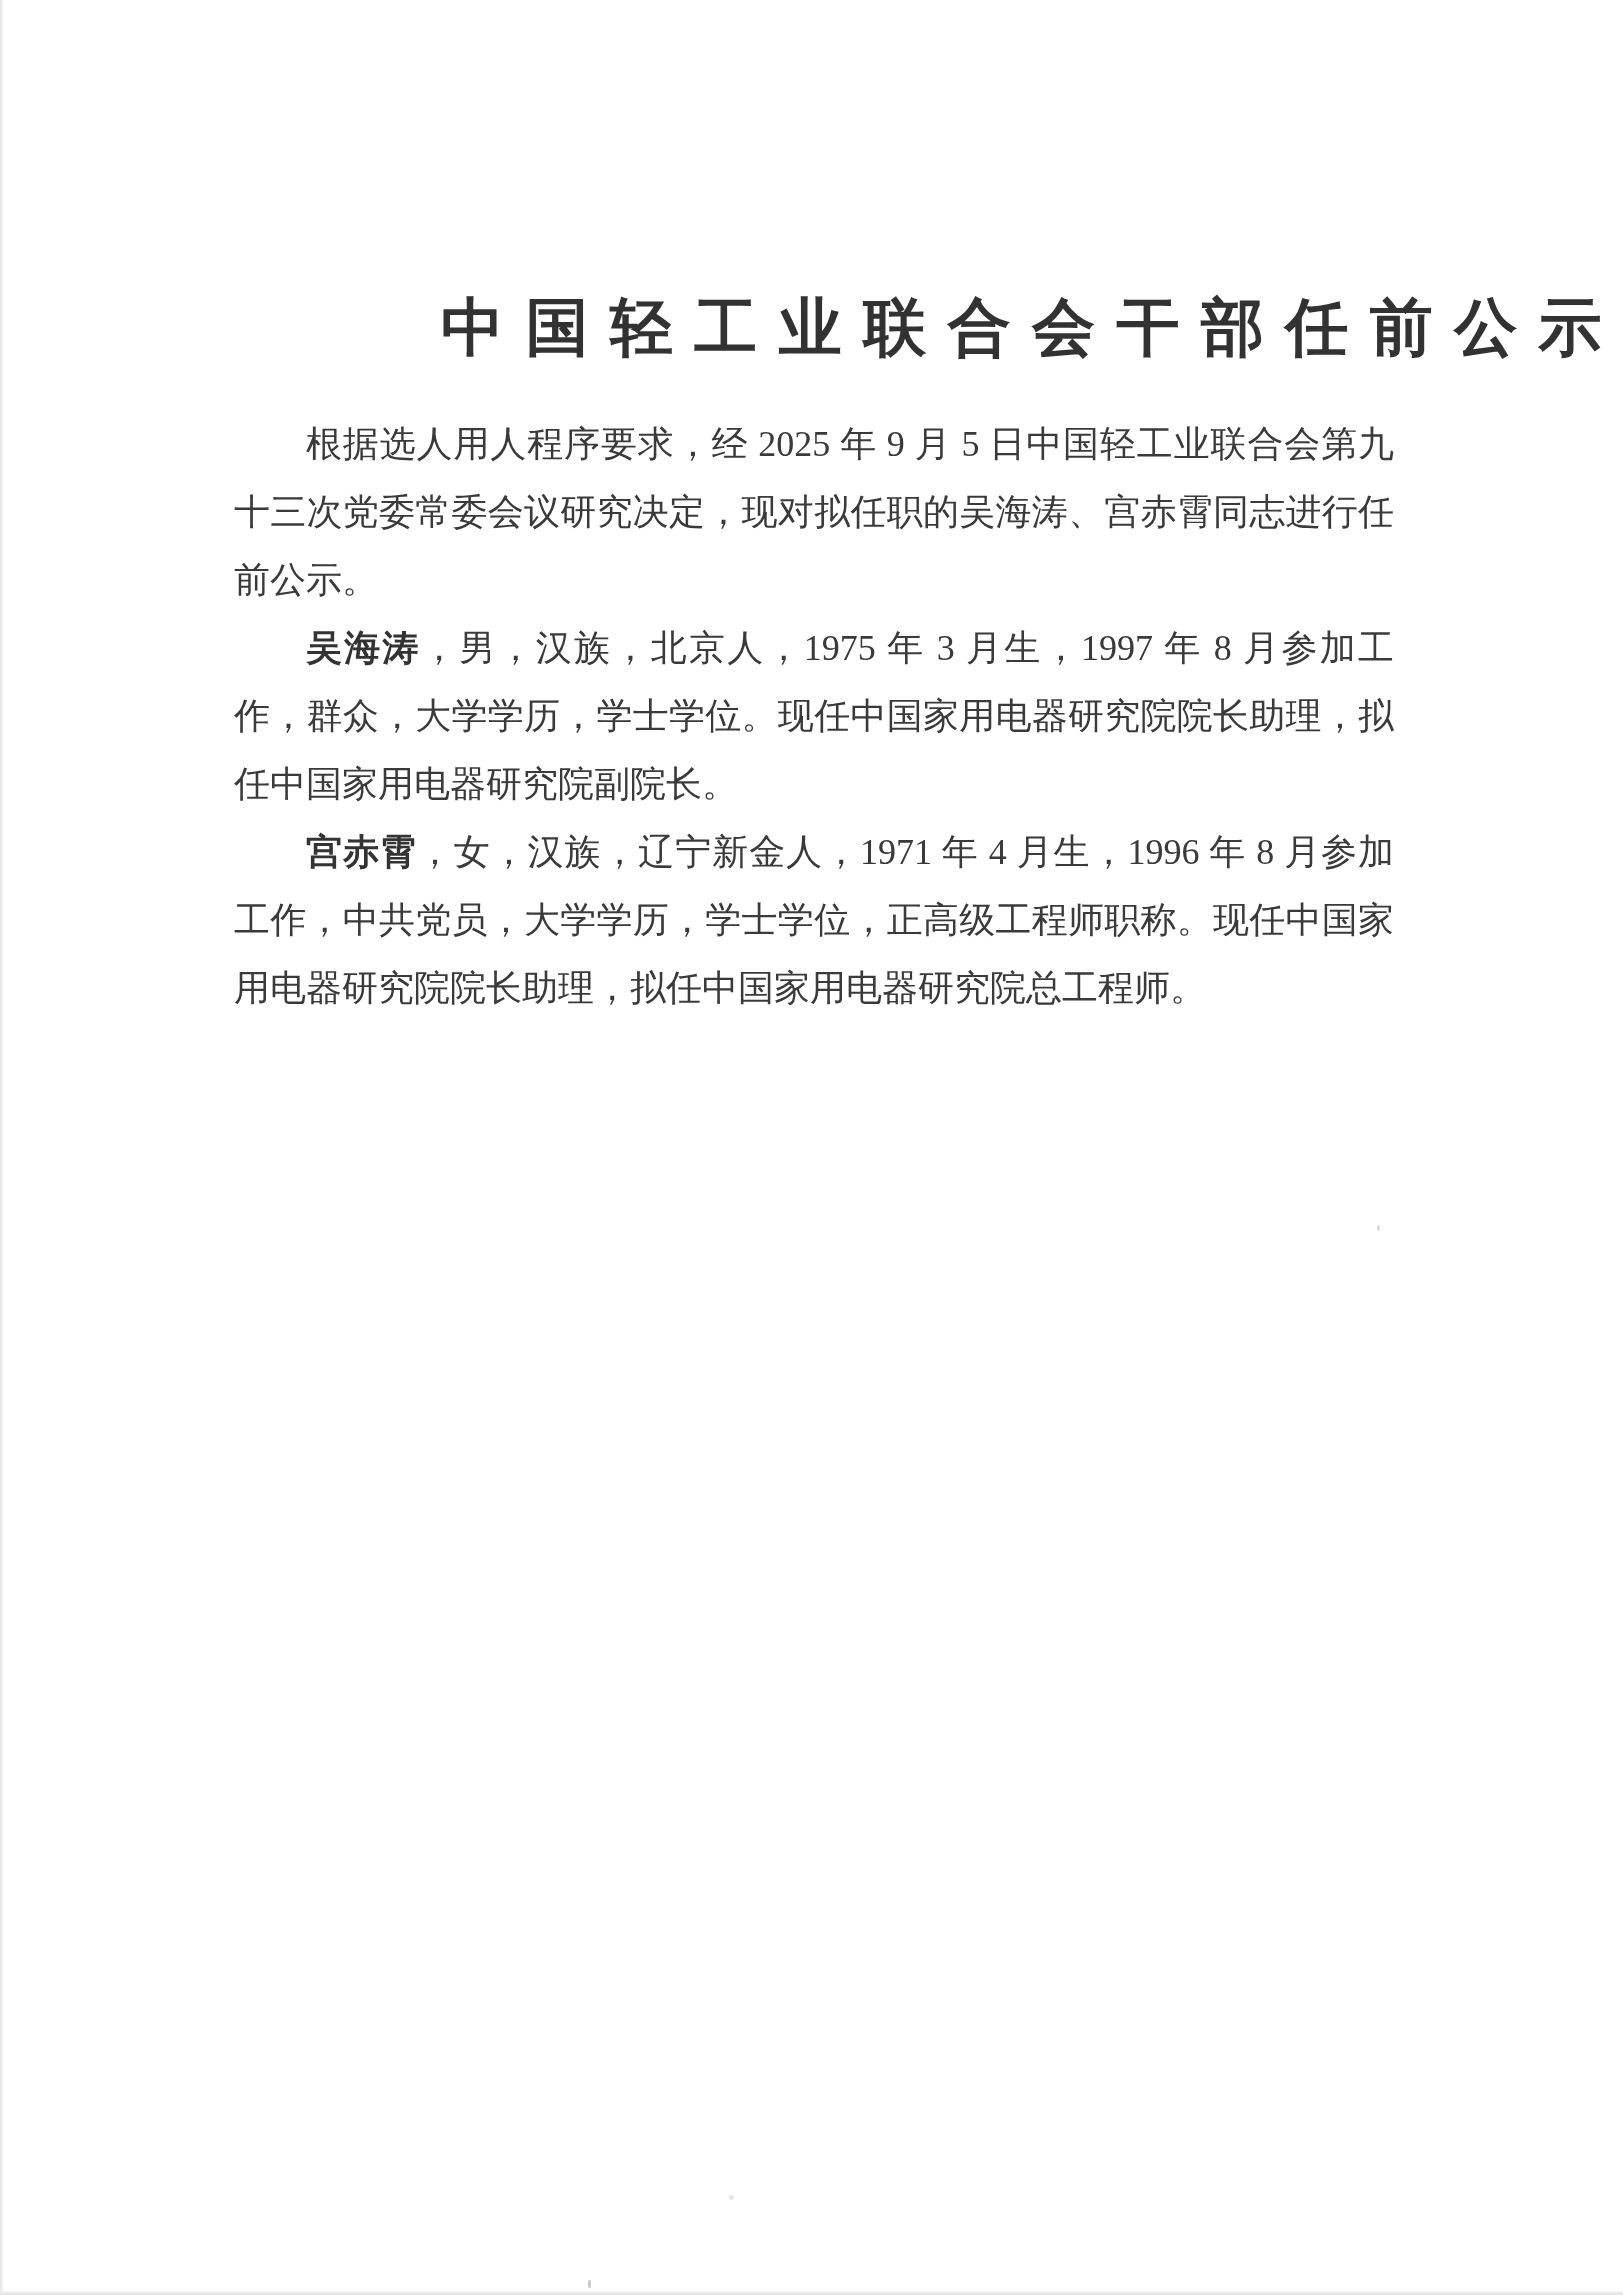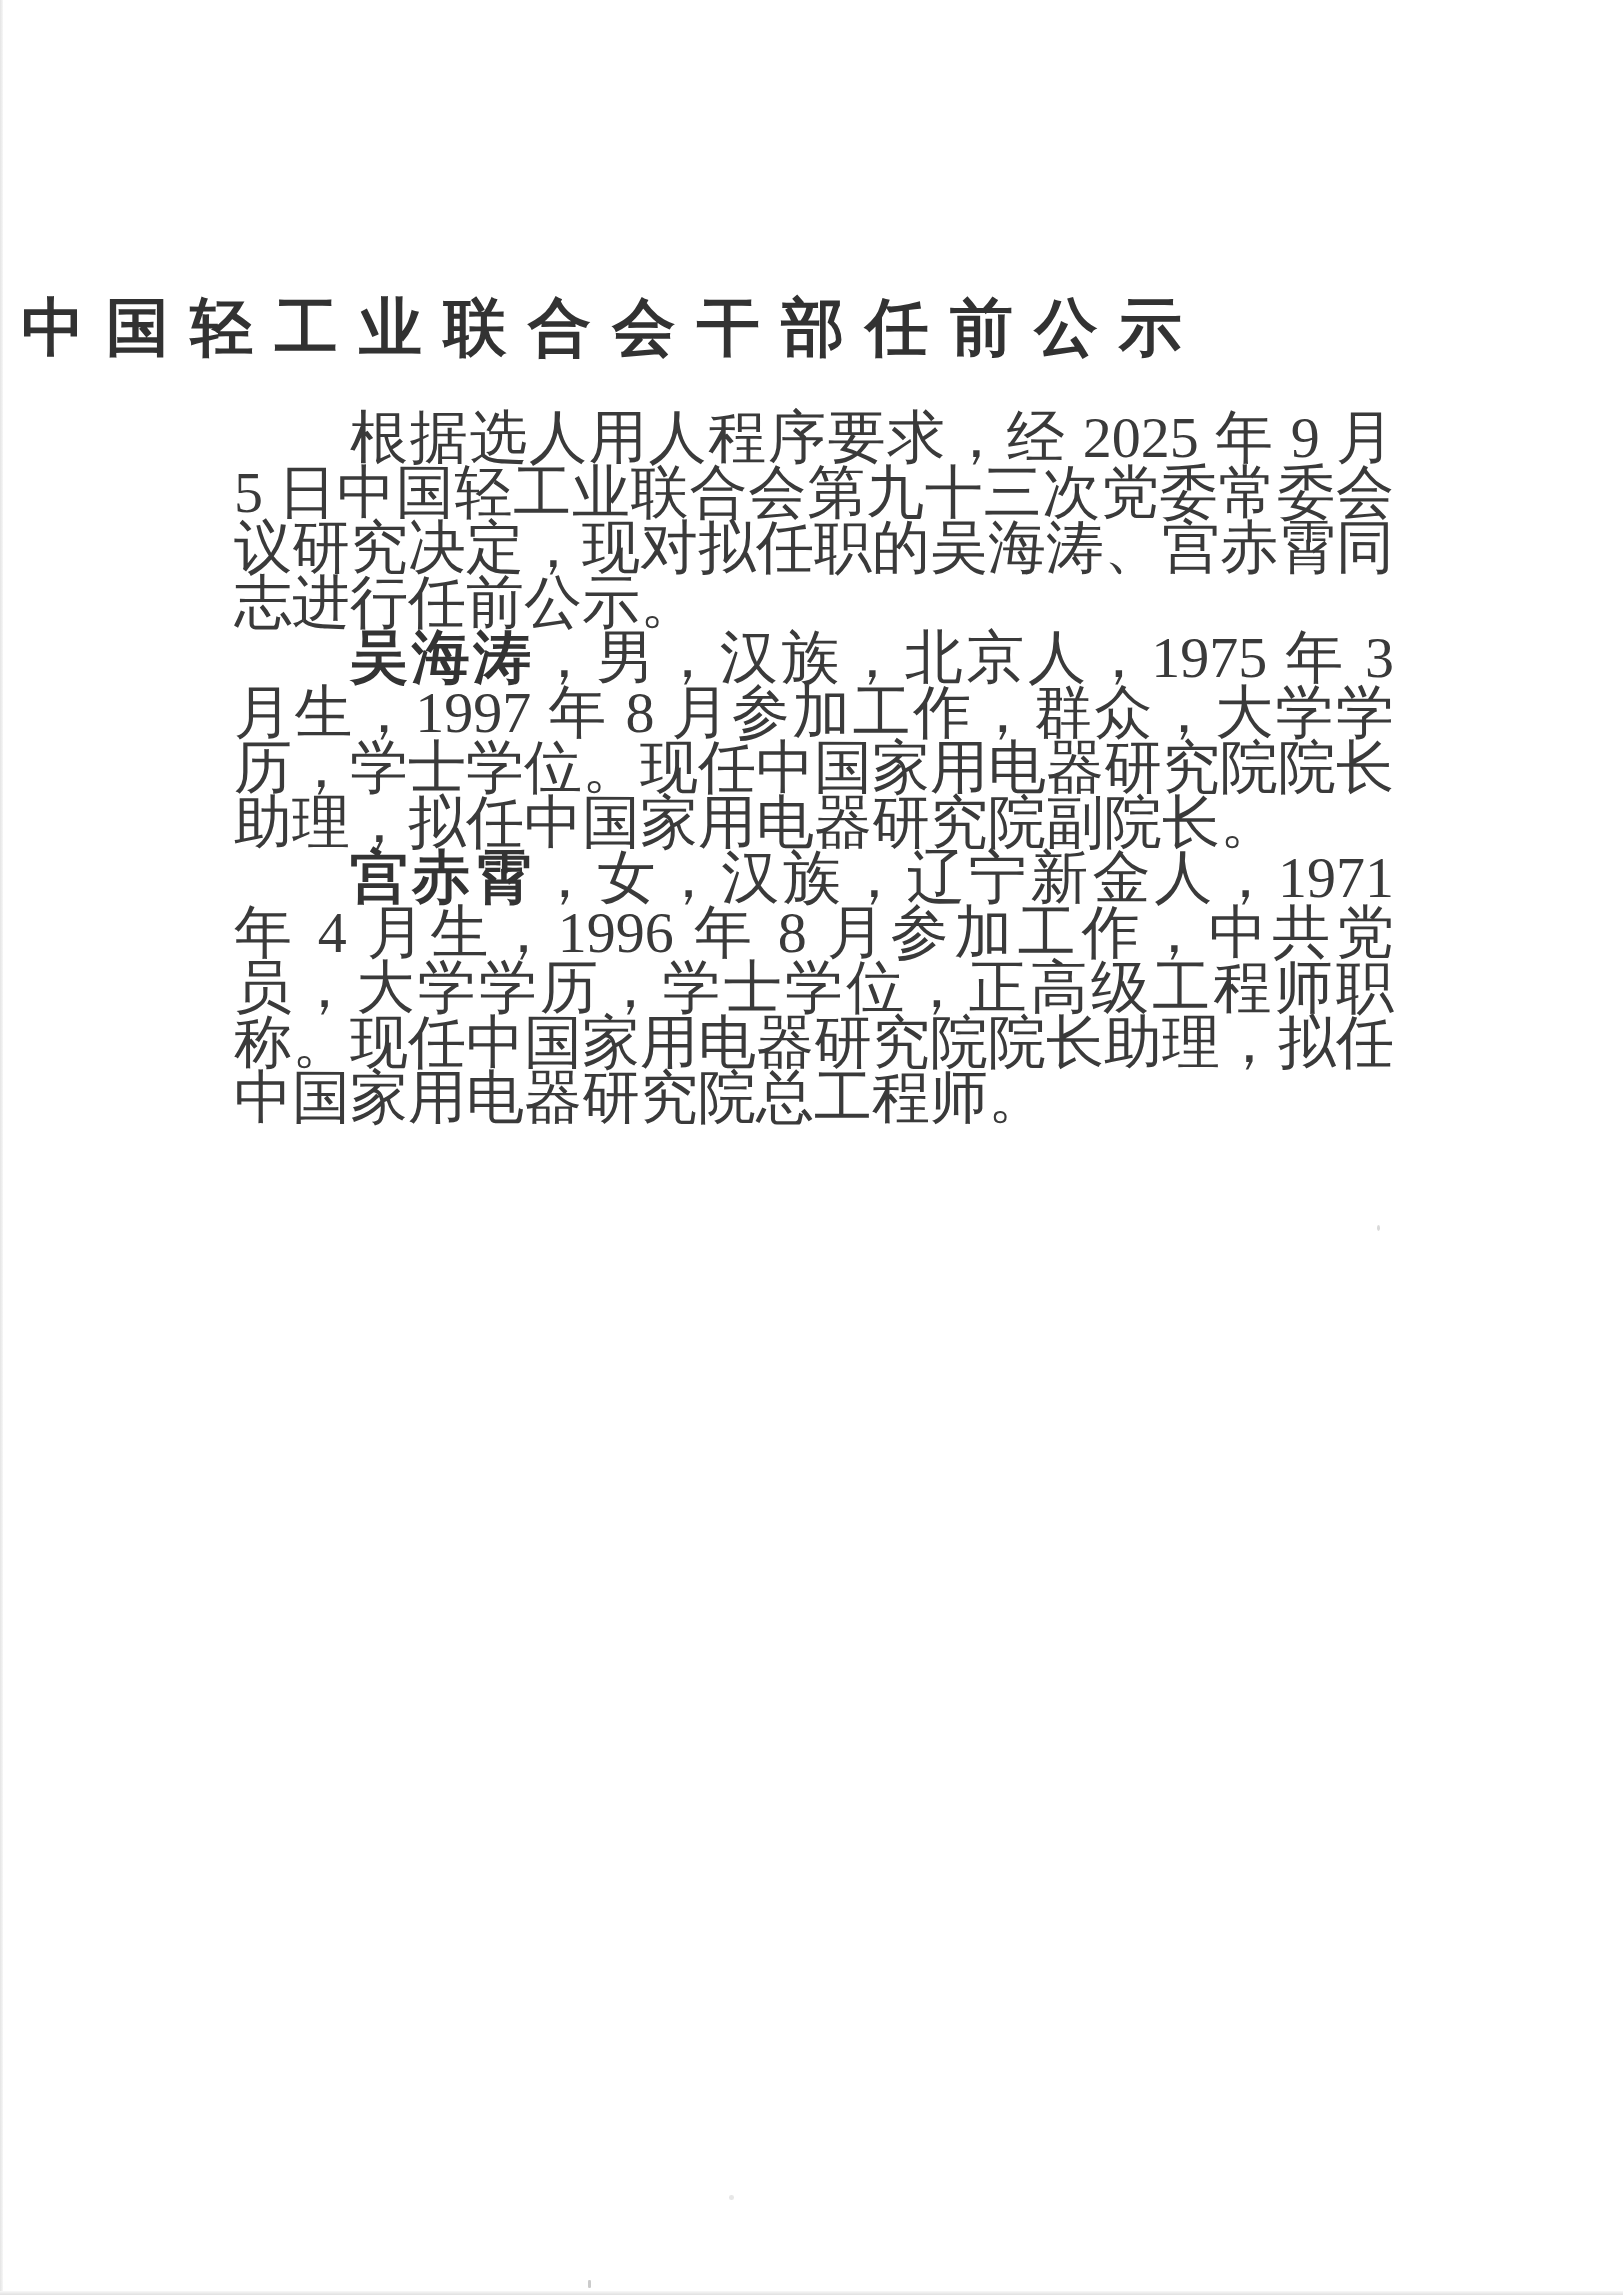--- a/index.html
+++ b/index.html
@@ -25,35 +25,35 @@
     position: absolute;
     left: 0; bottom: 0;
     width: 100%; height: 3.9px;
     background: linear-gradient(to top, #e0e0e0, #f8f8f8);
   }
   .doc-title {
     position: absolute;
     top: 243px;
     left: 0;
     width: 100%;
-    text-align: left;
+    text-align: right;
     font-size: 63px;
     font-weight: bold;
     letter-spacing: 0.34em;
     text-indent: 0.34em; 
     color: #323232;
     white-space: nowrap;
   }
   .body-text {
     position: absolute;
     top: 410px;
     left: 234px;
     width: 1160px;
-    font-size: 58px;
-    line-height: 55px;
+    font-size: 36px;
+    line-height: 68px;
     text-align: justify;
     text-justify: inter-ideograph;
     color: #3a3a3a;
   }
   .body-text p {
     margin: 0;
     padding: 0;
     text-indent: 2em;
   }
   .person-name {

